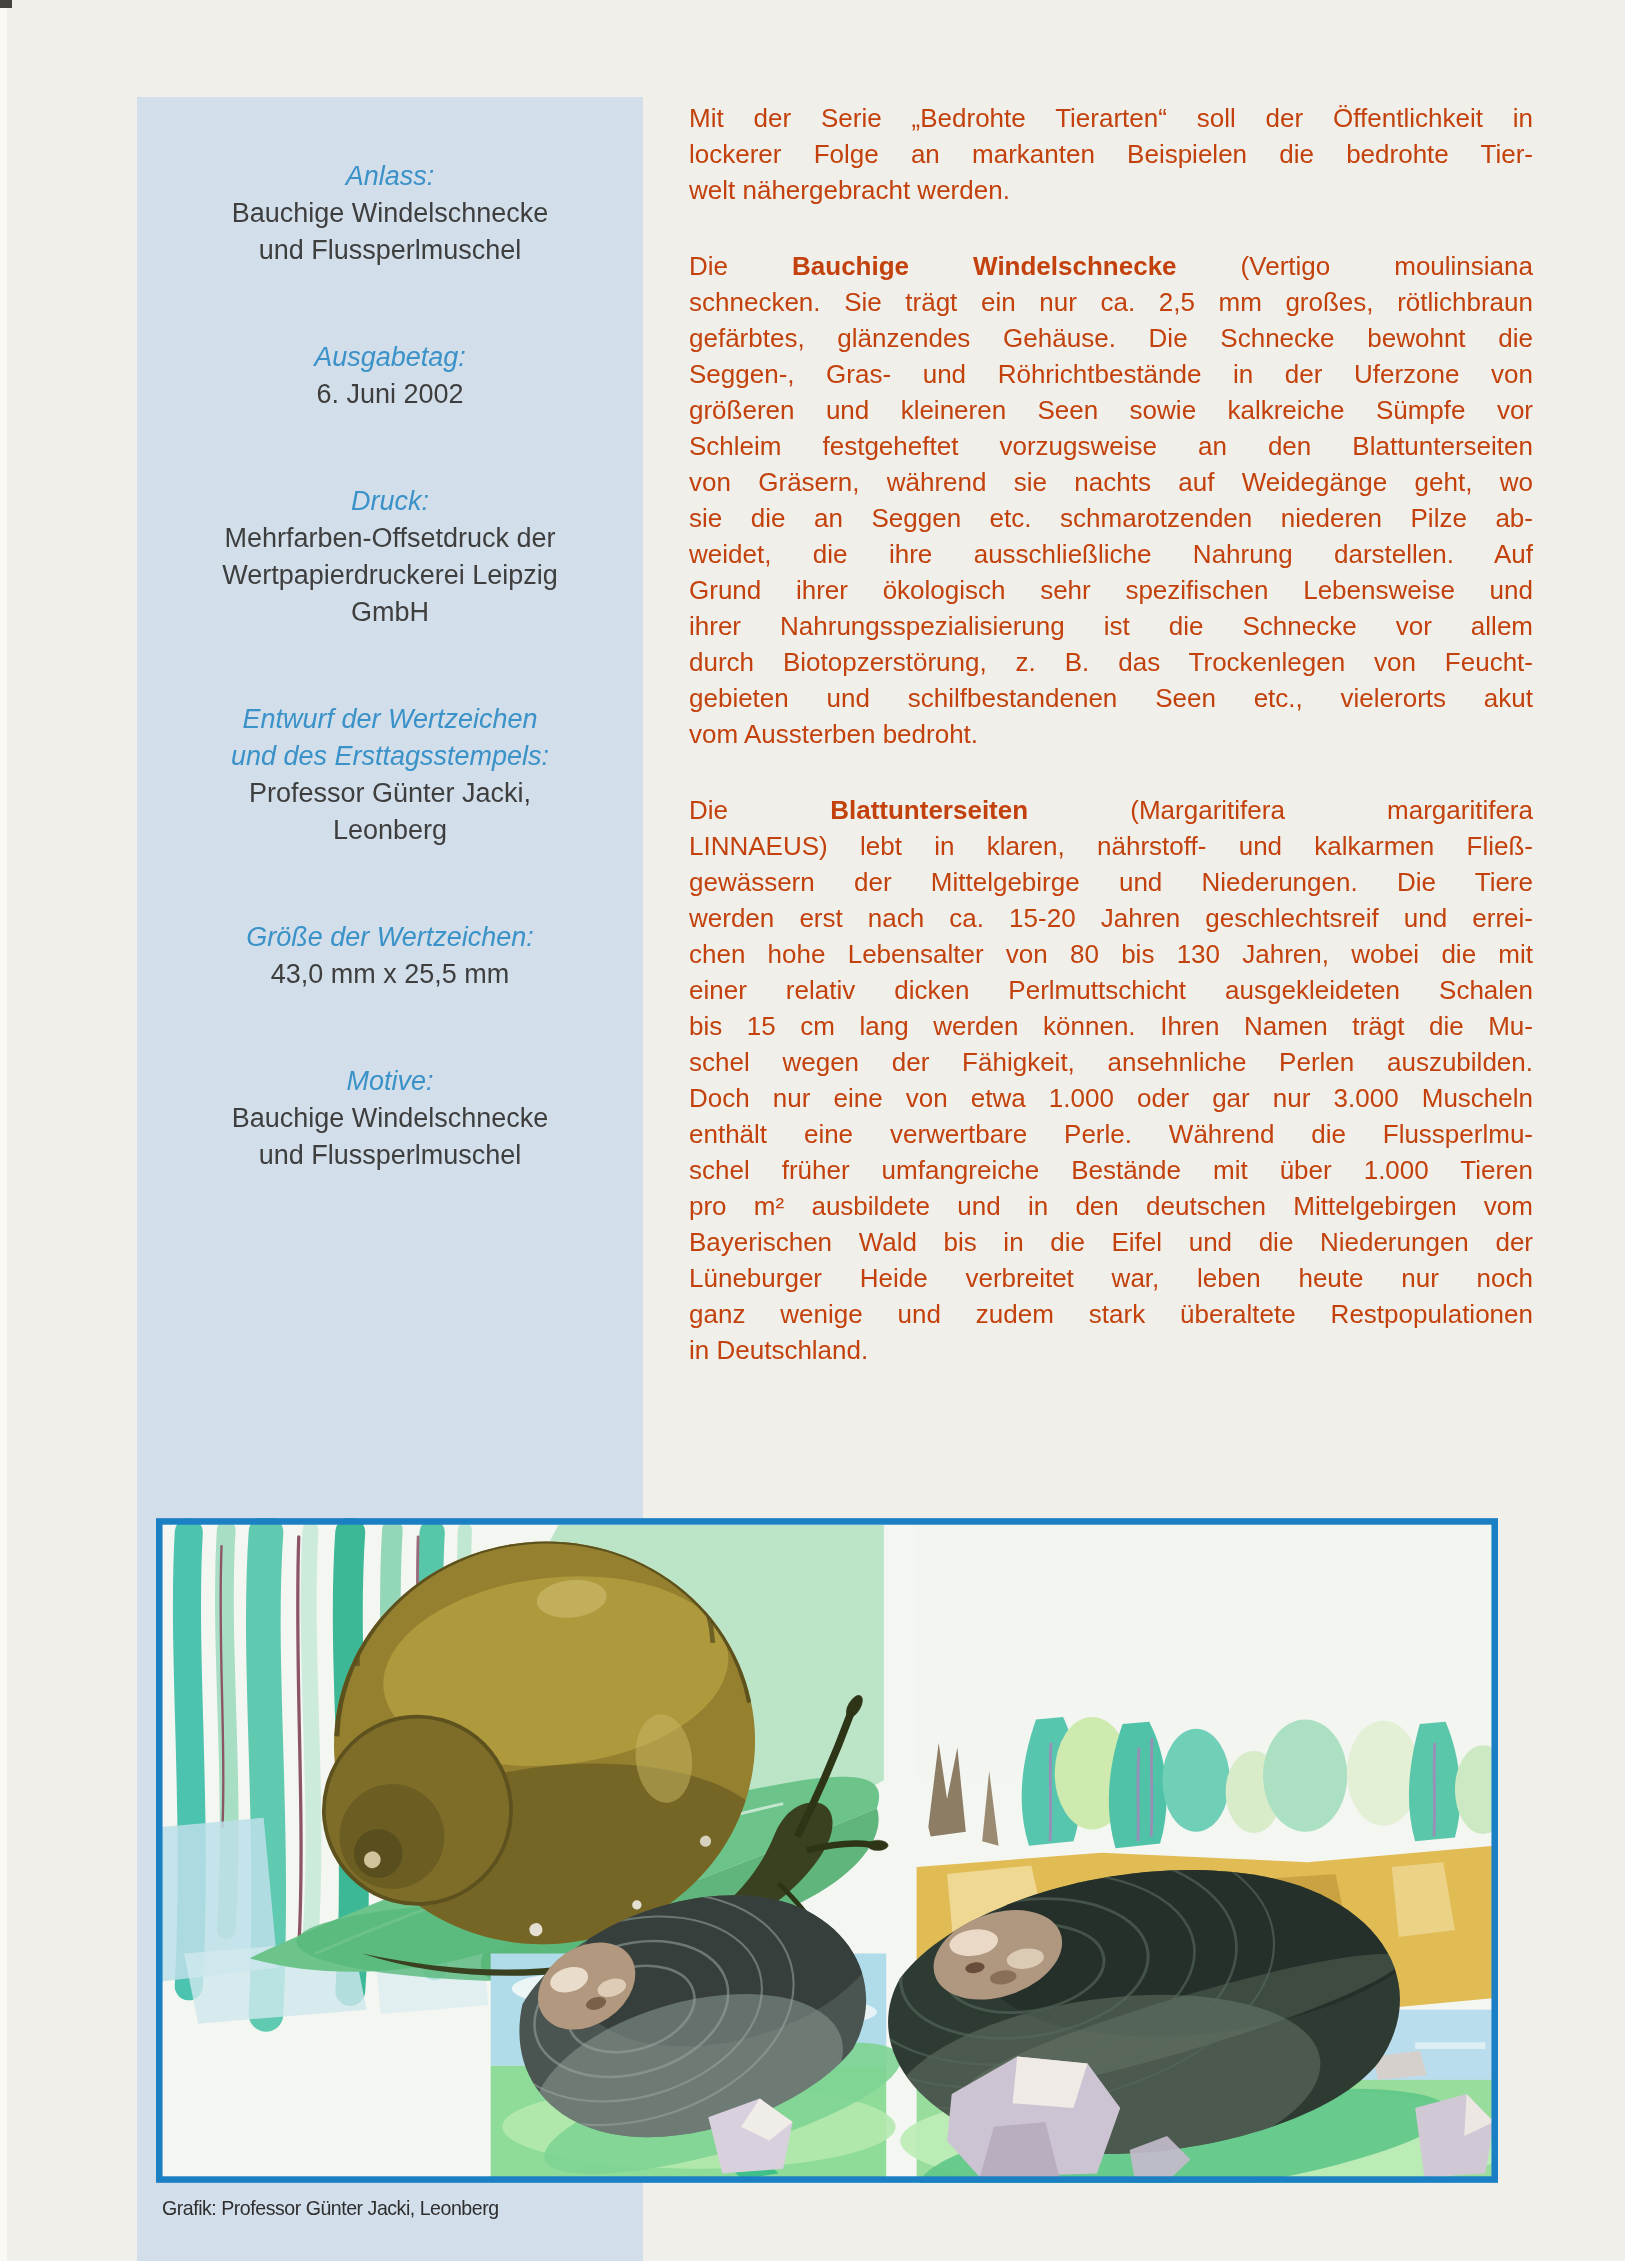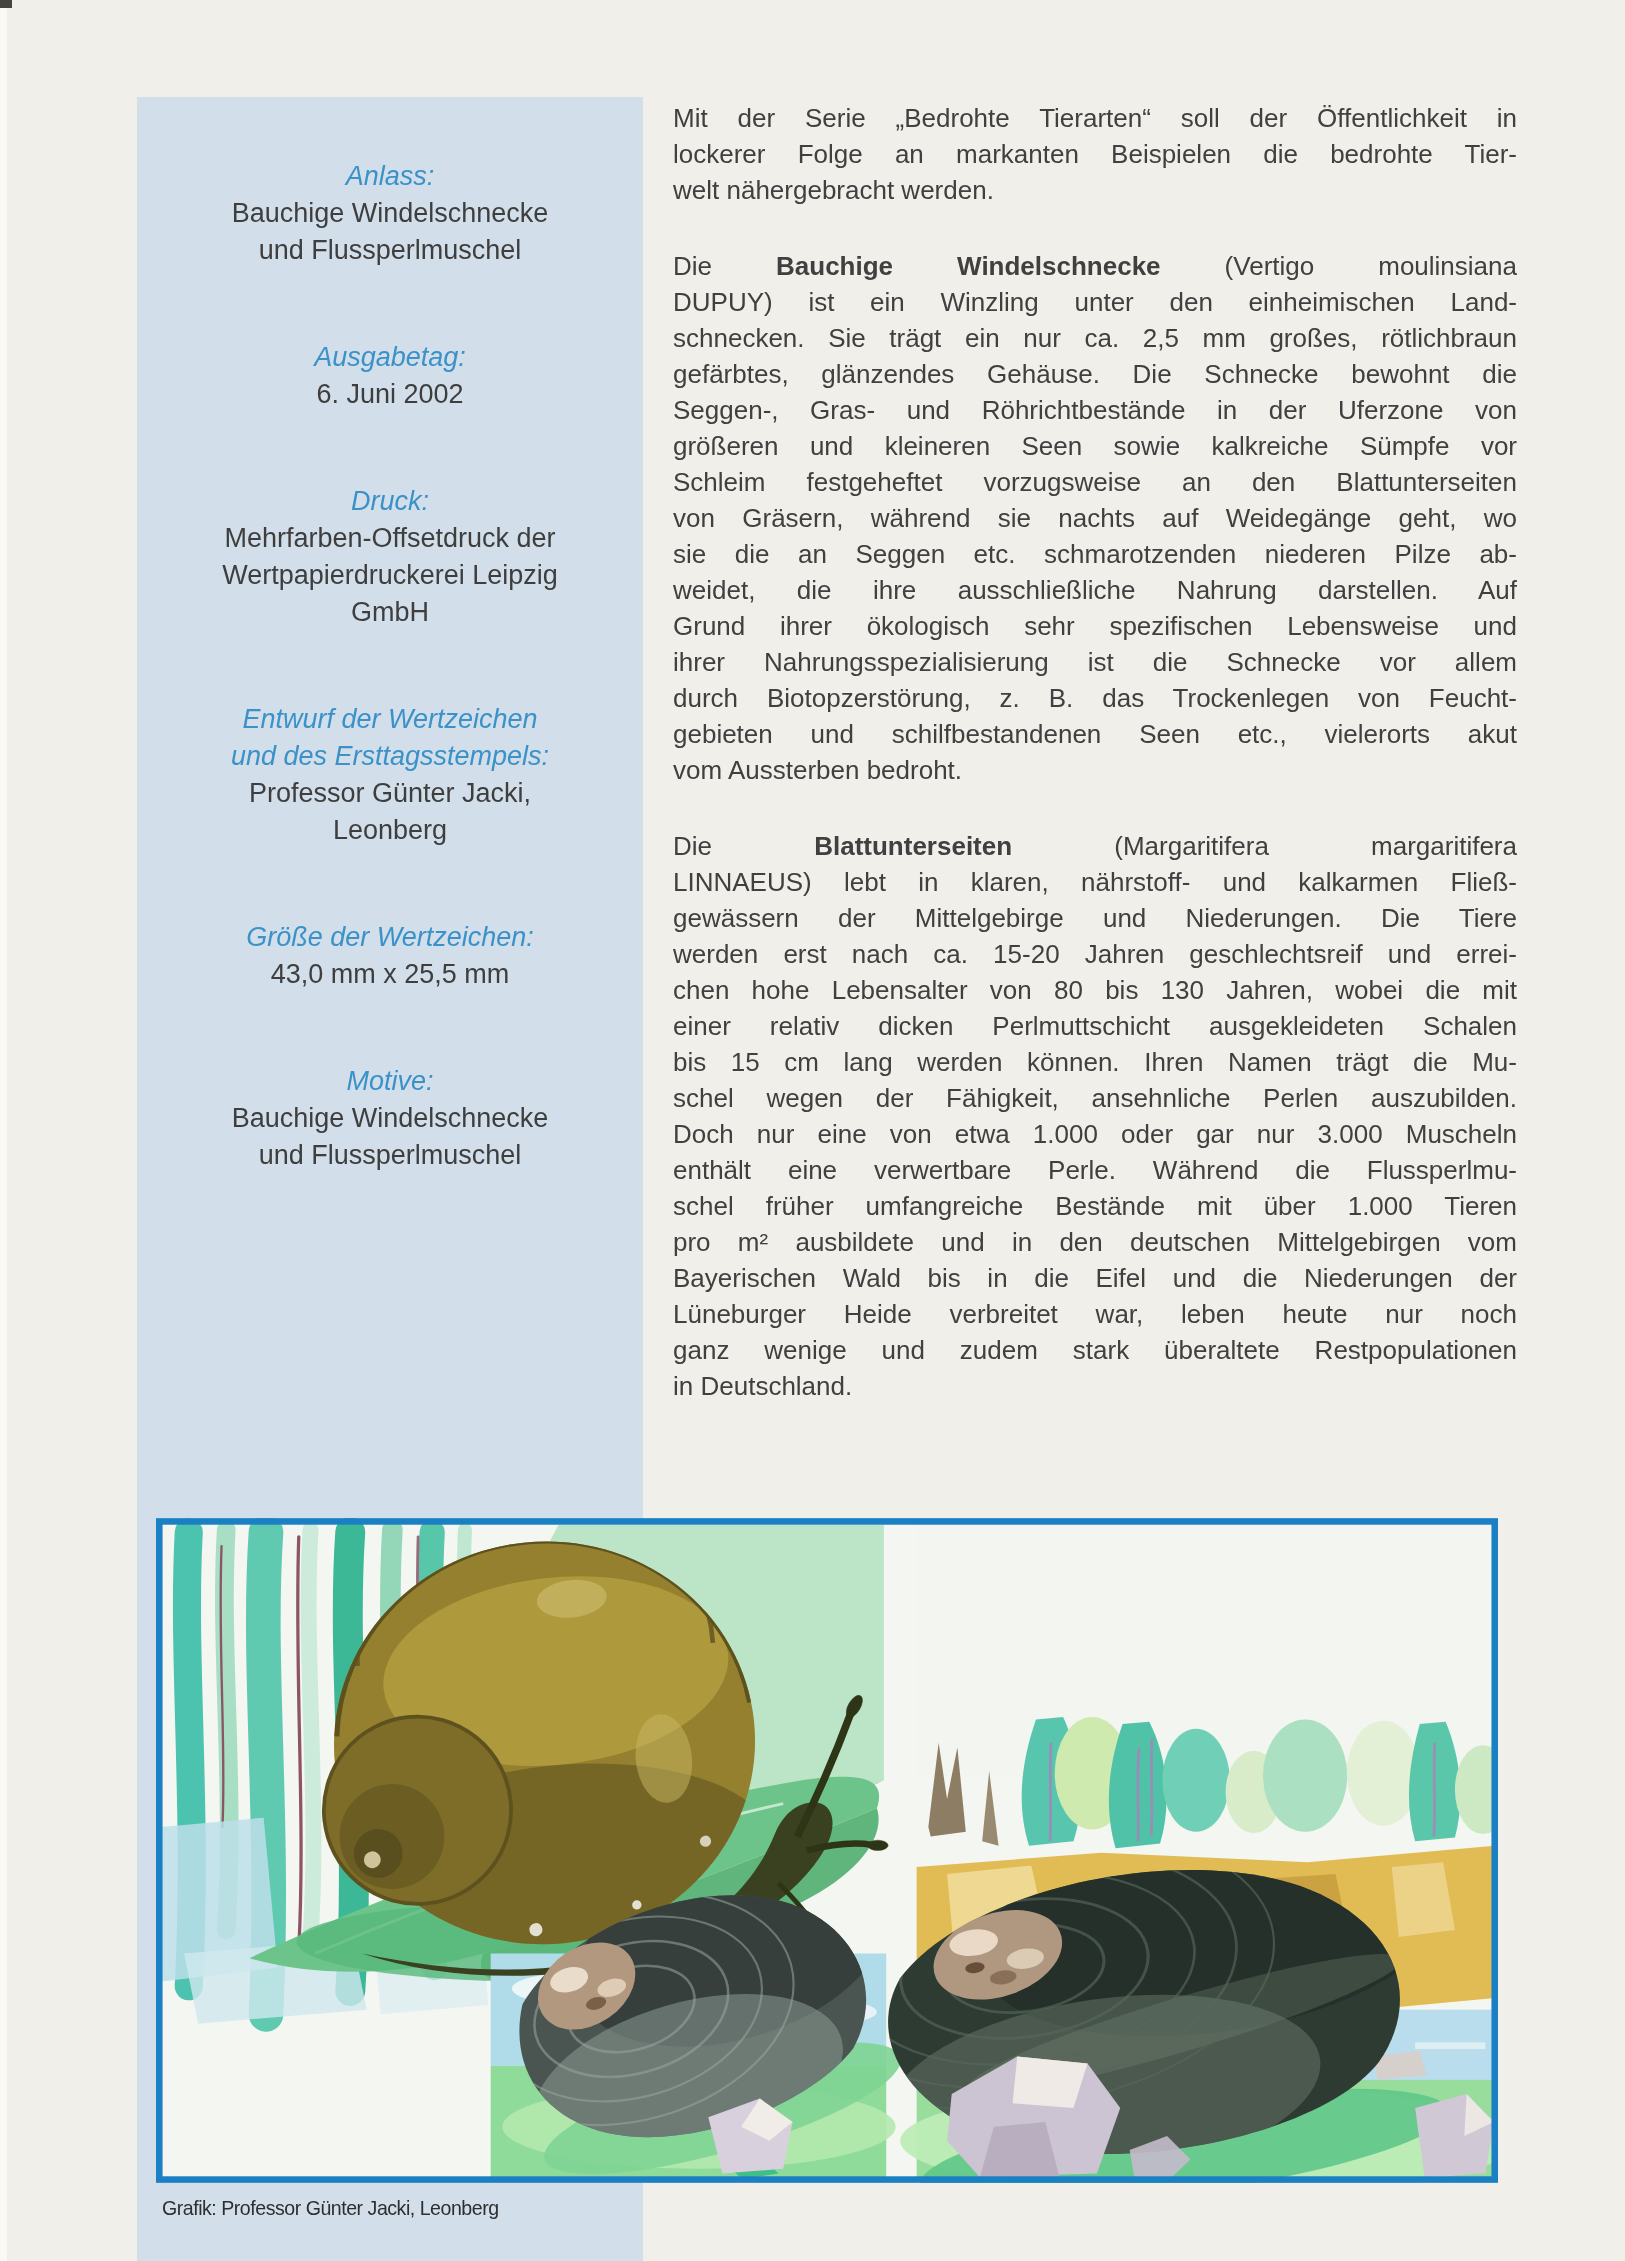--- a/index.html
+++ b/index.html
@@ -22,22 +22,22 @@
   .group{margin-bottom:70px;}
   .glabel .t-line{
     text-align:center; color:#3a92c8; font-size:27px; line-height:37px; font-weight:400;font-style:italic;
   }
   .gvalue .t-line{
     text-align:center; color:#3e3e3e; font-size:27px; line-height:37px;
   }
 
   
   .maintext{
-    position:absolute; left:673px; top:100px; width:844px;
-    color:#404040; font-size:26px; line-height:36px;
+    position:absolute; left:689px; top:100px; width:844px;
+    color:#c2410c; font-size:26px; line-height:36px;
   }
   .para{margin:0 0 40px 0;}
   .para .t-line{text-align:justify; text-align-last:justify; white-space:nowrap;}
   .para .t-line.last{text-align-last:left;}
   .para b{font-weight:700;}
 
   
   .figure{
     position:absolute; left:156px; top:1518px; width:1342px; height:665px;
   }
@@ -116,21 +116,20 @@
   </aside>
 
   <main class="maintext">
     <div class="para">
         <div class="t-line">Mit der Serie „Bedrohte Tierarten“ soll der Öffentlichkeit in</div>
         <div class="t-line">lockerer Folge an markanten Beispielen die bedrohte Tier-</div>
         <div class="t-line last">welt nähergebracht werden.</div>
       </div>
     <div class="para">
         <div class="t-line">Die <b>Bauchige Windelschnecke</b> (Vertigo moulinsiana</div>
-        <div class="t-line">DUPUY) ist ein Winzling unter den einheimischen Land-</div>
         <div class="t-line">schnecken. Sie trägt ein nur ca. 2,5 mm großes, rötlichbraun</div>
         <div class="t-line">gefärbtes, glänzendes Gehäuse. Die Schnecke bewohnt die</div>
         <div class="t-line">Seggen-, Gras- und Röhrichtbestände in der Uferzone von</div>
         <div class="t-line">größeren und kleineren Seen sowie kalkreiche Sümpfe vor</div>
         <div class="t-line">Schleim festgeheftet vorzugsweise an den Blattunterseiten</div>
         <div class="t-line">von Gräsern, während sie nachts auf Weidegänge geht, wo</div>
         <div class="t-line">sie die an Seggen etc. schmarotzenden niederen Pilze ab-</div>
         <div class="t-line">weidet, die ihre ausschließliche Nahrung darstellen. Auf</div>
         <div class="t-line">Grund ihrer ökologisch sehr spezifischen Lebensweise und</div>
         <div class="t-line">ihrer Nahrungsspezialisierung ist die Schnecke vor allem</div>

